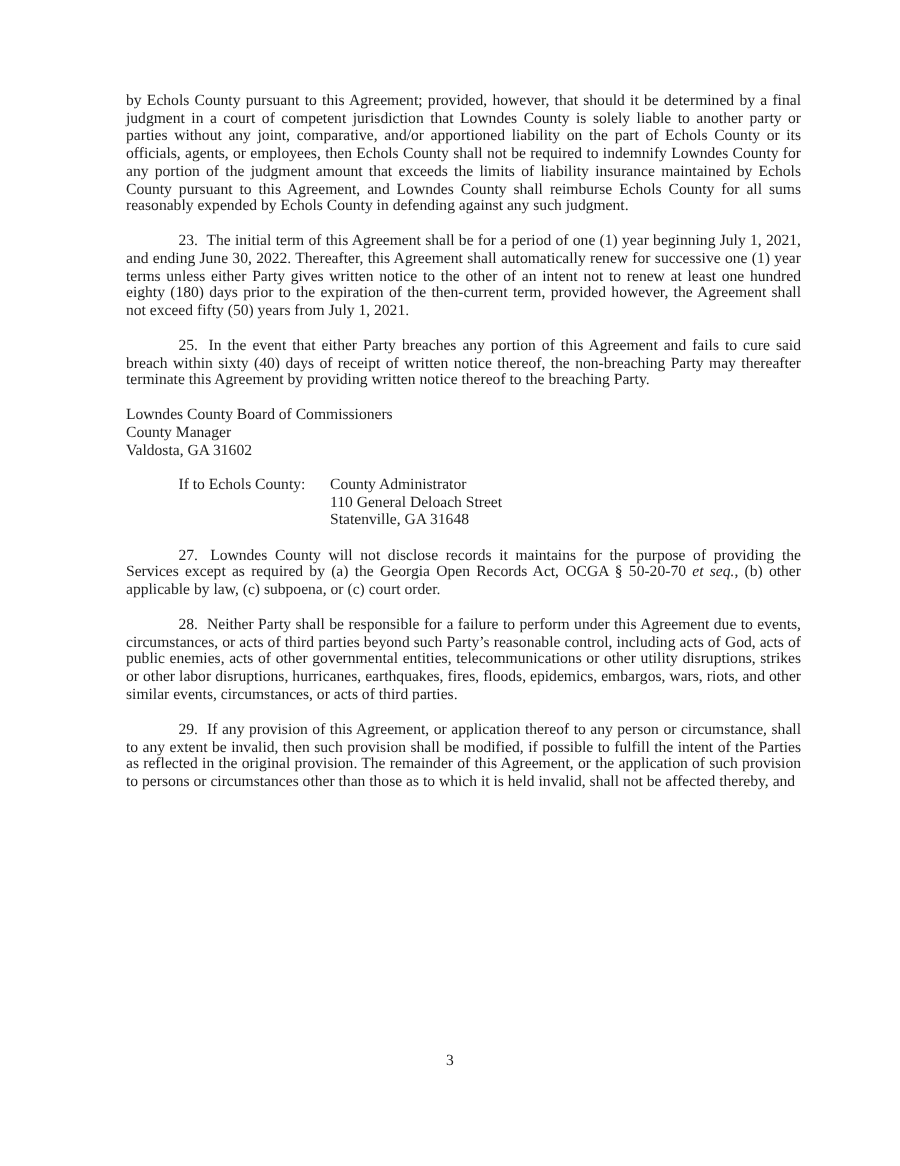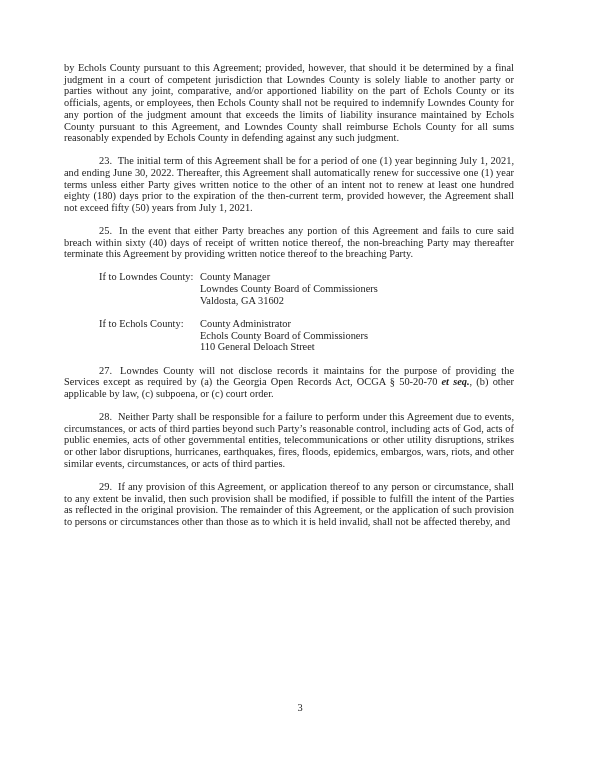--- a/index.html
+++ b/index.html
@@ -1,59 +1,58 @@
 <!DOCTYPE html>
 <html><head>
   <meta charset="utf-8">
   <style>
     html, body { margin: 0; padding: 0; background: #ffffff; }
     body { width: 600px; height: 777px; overflow: hidden; position: relative; }
     .page {
-      position: absolute; left: 64px; top: 62px; width: 450px;
+      position: absolute; left: 84px; top: 62px; width: 450px;
       font-family: "Liberation Serif", serif;
       font-size: 10.4px; line-height: 11.7px; color: #1c1c1c;
     }
     .para { text-align: justify; margin: 0 0 11.3px 0; }
     .para.indent { text-indent: 35px; }
     .para .num { margin-right: 3px; }
     .addr { display: flex; margin: 0 0 11.5px 0; }
     .addr .label { width: 136px; padding-left: 35px; box-sizing: border-box; flex: 0 0 136px; }
     .addr .lines div { white-space: nowrap; }
     .pagenum { position: absolute; left: 0; width: 600px; top: 702px; text-align: center;
       font-family: "Liberation Serif", serif; font-size: 10.4px; color: #1c1c1c; }
-    em { font-style: italic; font-weight: bold; }
+    em { font-style: italic; }
   </style>
 </head>
 <body>
 
 <div class="page">
   <p class="para">by Echols County pursuant to this Agreement; provided, however, that should it  be determined by a final judgment in a court of competent jurisdiction that Lowndes County is solely liable to another party or parties without any joint, comparative, and/or apportioned liability on the part of Echols County or its officials, agents, or employees, then Echols County shall not be required to indemnify Lowndes County for any portion of the judgment amount that exceeds the limits of liability insurance maintained by Echols County pursuant to this Agreement, and Lowndes County shall reimburse Echols County for all sums reasonably expended by Echols County in defending against any such judgment.</p>
 
 
   <p class="para indent"><span class="num">23.</span> <span>The initial term of this Agreement shall be for a period of one (1) year beginning July 1, 2021, and ending June 30, 2022. Thereafter, this Agreement shall automatically renew for successive one (1) year terms unless either Party gives written notice to the other of an intent not to renew at least one hundred eighty (180) days prior to the expiration of the then-current term, provided however, the Agreement shall not exceed fifty (50) years from July 1, 2021.</span></p>
 
 
   <p class="para indent"><span class="num">25.</span> <span>In the event that either Party breaches any portion of this Agreement and fails to cure said breach within sixty (40) days of receipt of written notice thereof, the non-breaching Party may thereafter terminate this Agreement by providing written notice thereof to the breaching Party.</span></p>
 
 
   <div class="addr">
-    <div class="label">If to Lowndes County:</div>
     <div class="lines">
+      <div>Lowndes County Board of Commissioners</div>
       <div>County Manager</div>
-      <div>Lowndes County Board of Commissioners</div>
       <div>Valdosta, GA  31602</div>
     </div>
   </div>
 
   <div class="addr">
     <div class="label">If to Echols County:</div>
     <div class="lines">
       <div>County Administrator</div>
-      <div>Echols County Board of Commissioners</div>
       <div>110 General Deloach Street</div>
+      <div>Statenville, GA  31648</div>
     </div>
   </div>
 
   <p class="para indent"><span class="num">27.</span> <span>Lowndes County will not disclose records it maintains for the purpose of providing the Services except as required by (a) the Georgia Open Records Act, OCGA § 50-20-70 </span><em>et seq.</em><span>, (b) other applicable by law, (c) subpoena, or (c) court order.</span></p>
 
   <p class="para indent"><span class="num">28.</span> <span>Neither Party shall be responsible for a failure to perform under this Agreement due to events, circumstances, or acts of third parties beyond such Party’s reasonable control, including acts of God, acts of public enemies, acts of other governmental entities, telecommunications or other utility disruptions, strikes or other labor disruptions, hurricanes, earthquakes, fires, floods, epidemics, embargos, wars, riots, and other similar events, circumstances, or acts of third parties.</span></p>
 
   <p class="para indent"><span class="num">29.</span> <span>If any provision of this Agreement, or application thereof to any person or circumstance, shall to any extent be invalid, then such provision shall be modified, if possible to fulfill the intent of the Parties as reflected in the original provision. The remainder of this Agreement, or the application of such provision to persons or circumstances other than those as to which it is held invalid, shall not be affected thereby, and</span></p>
 </div>
 

